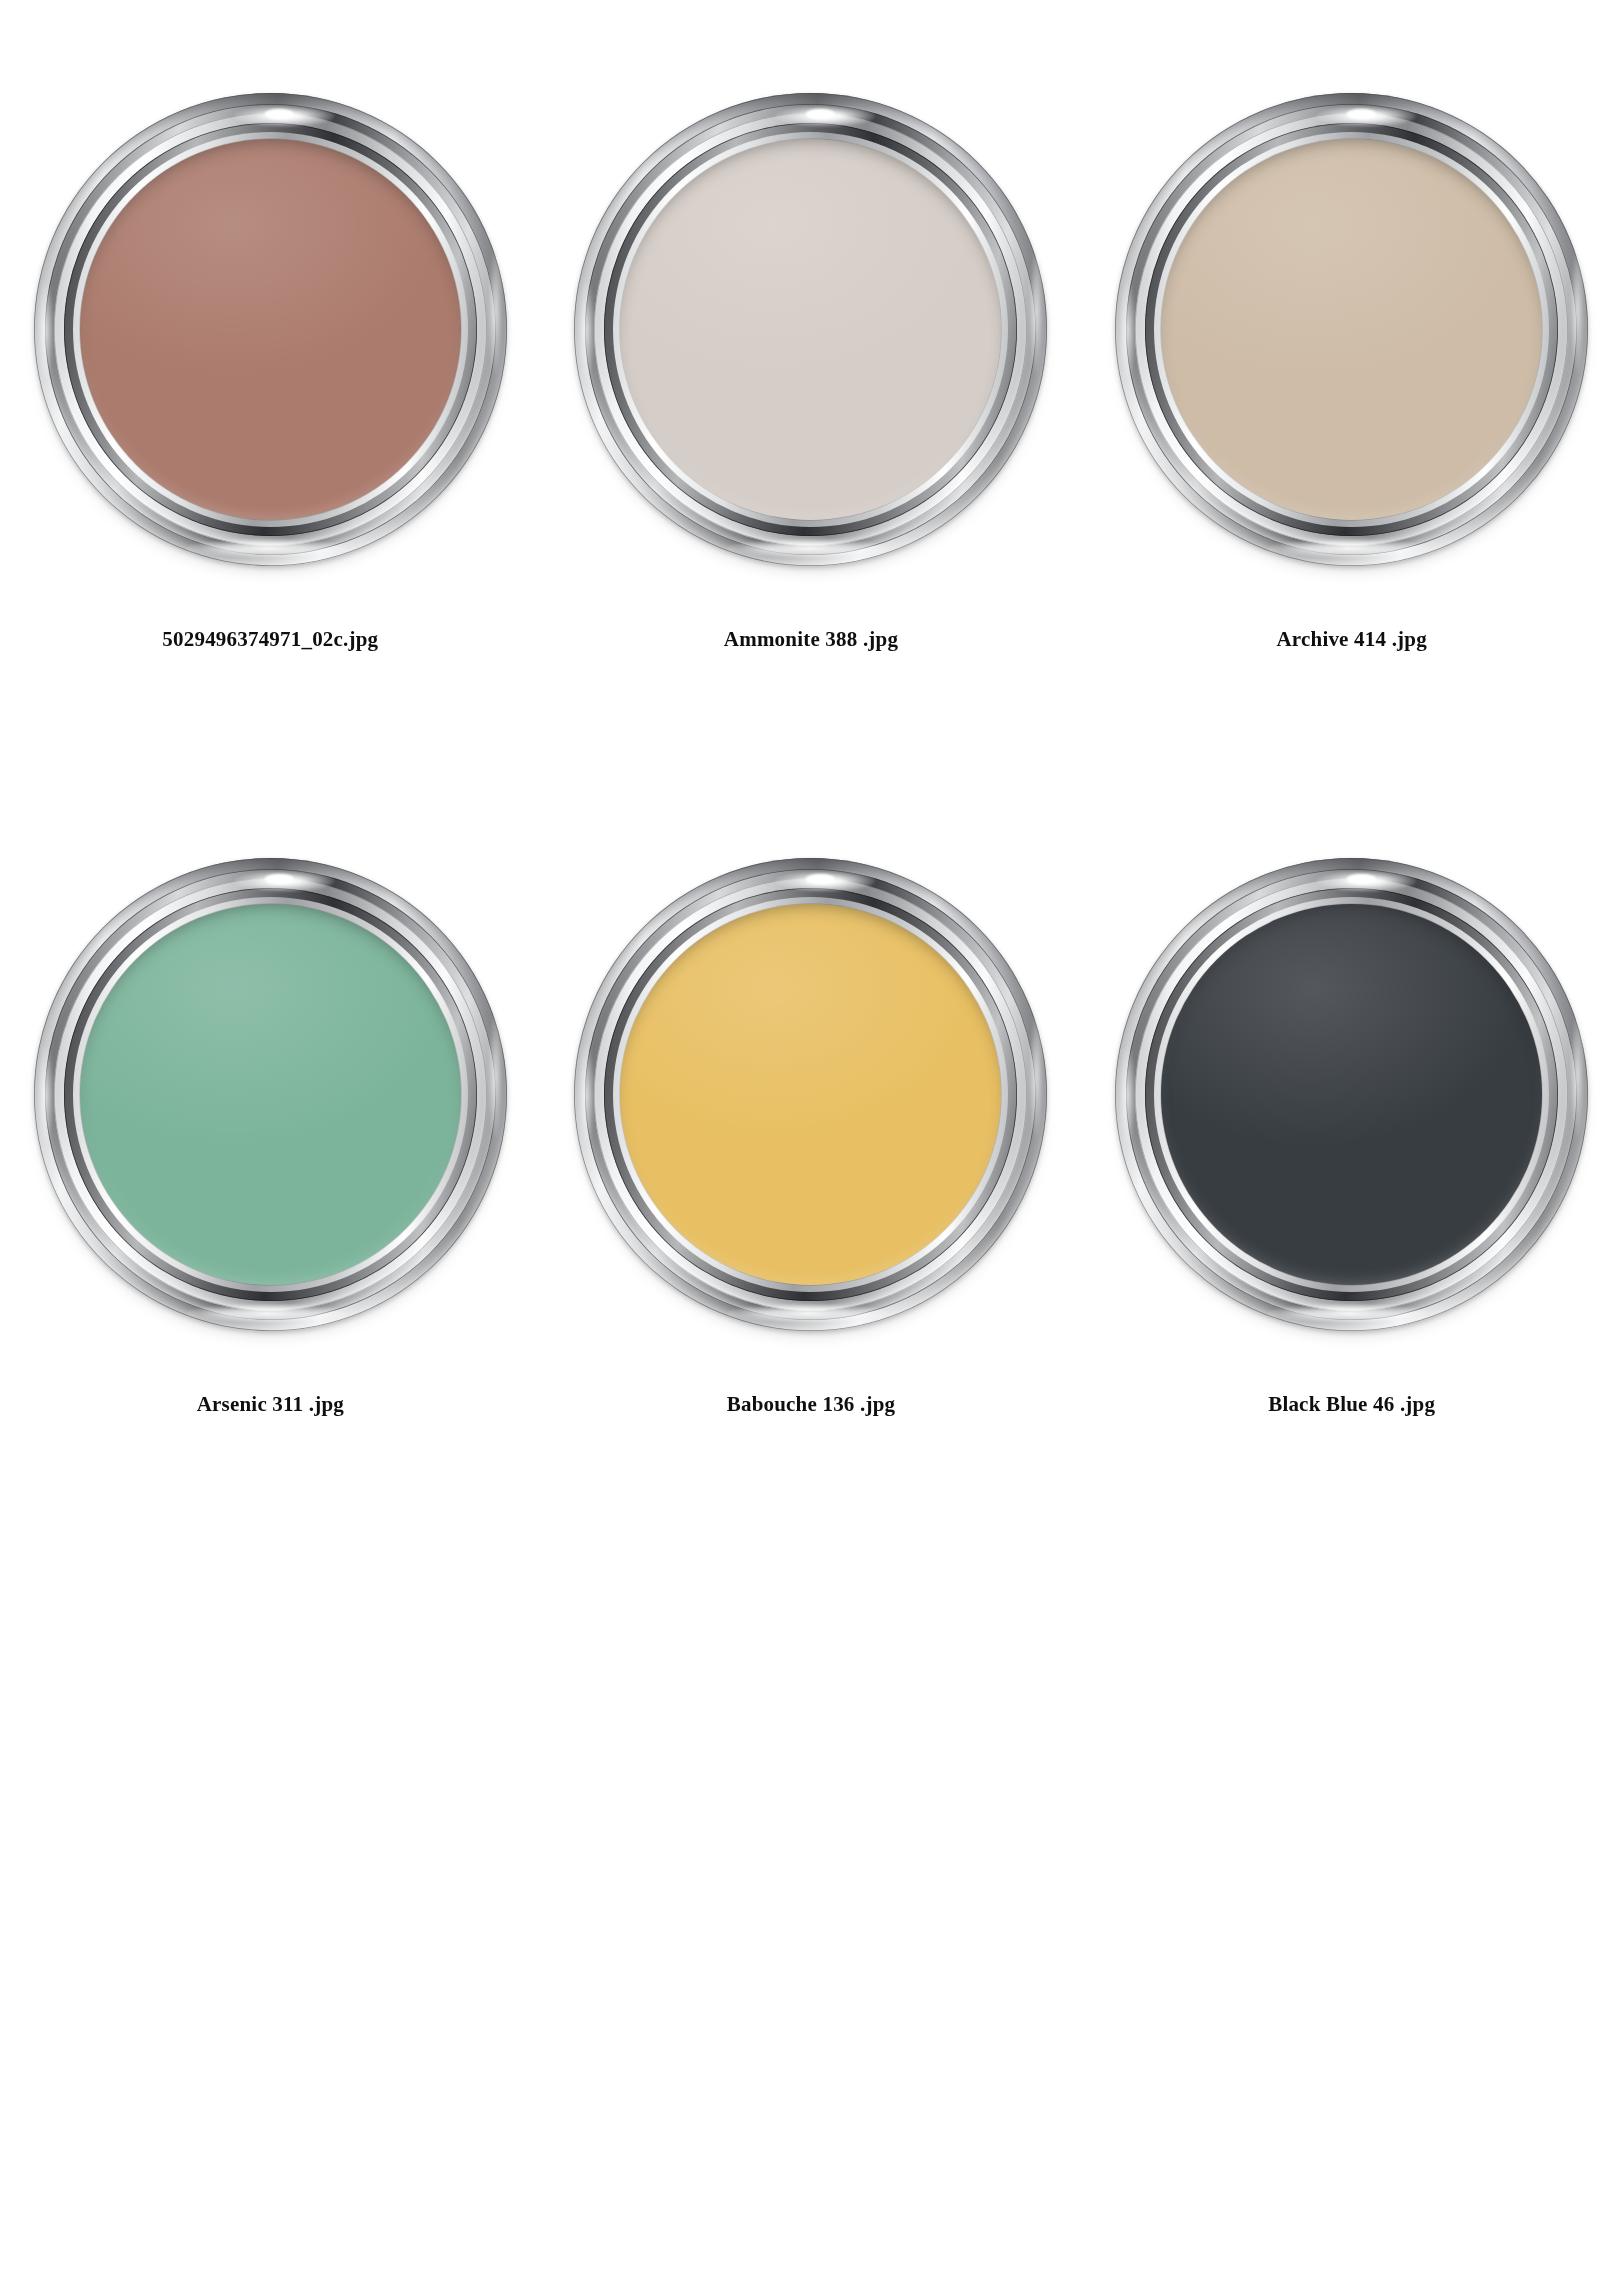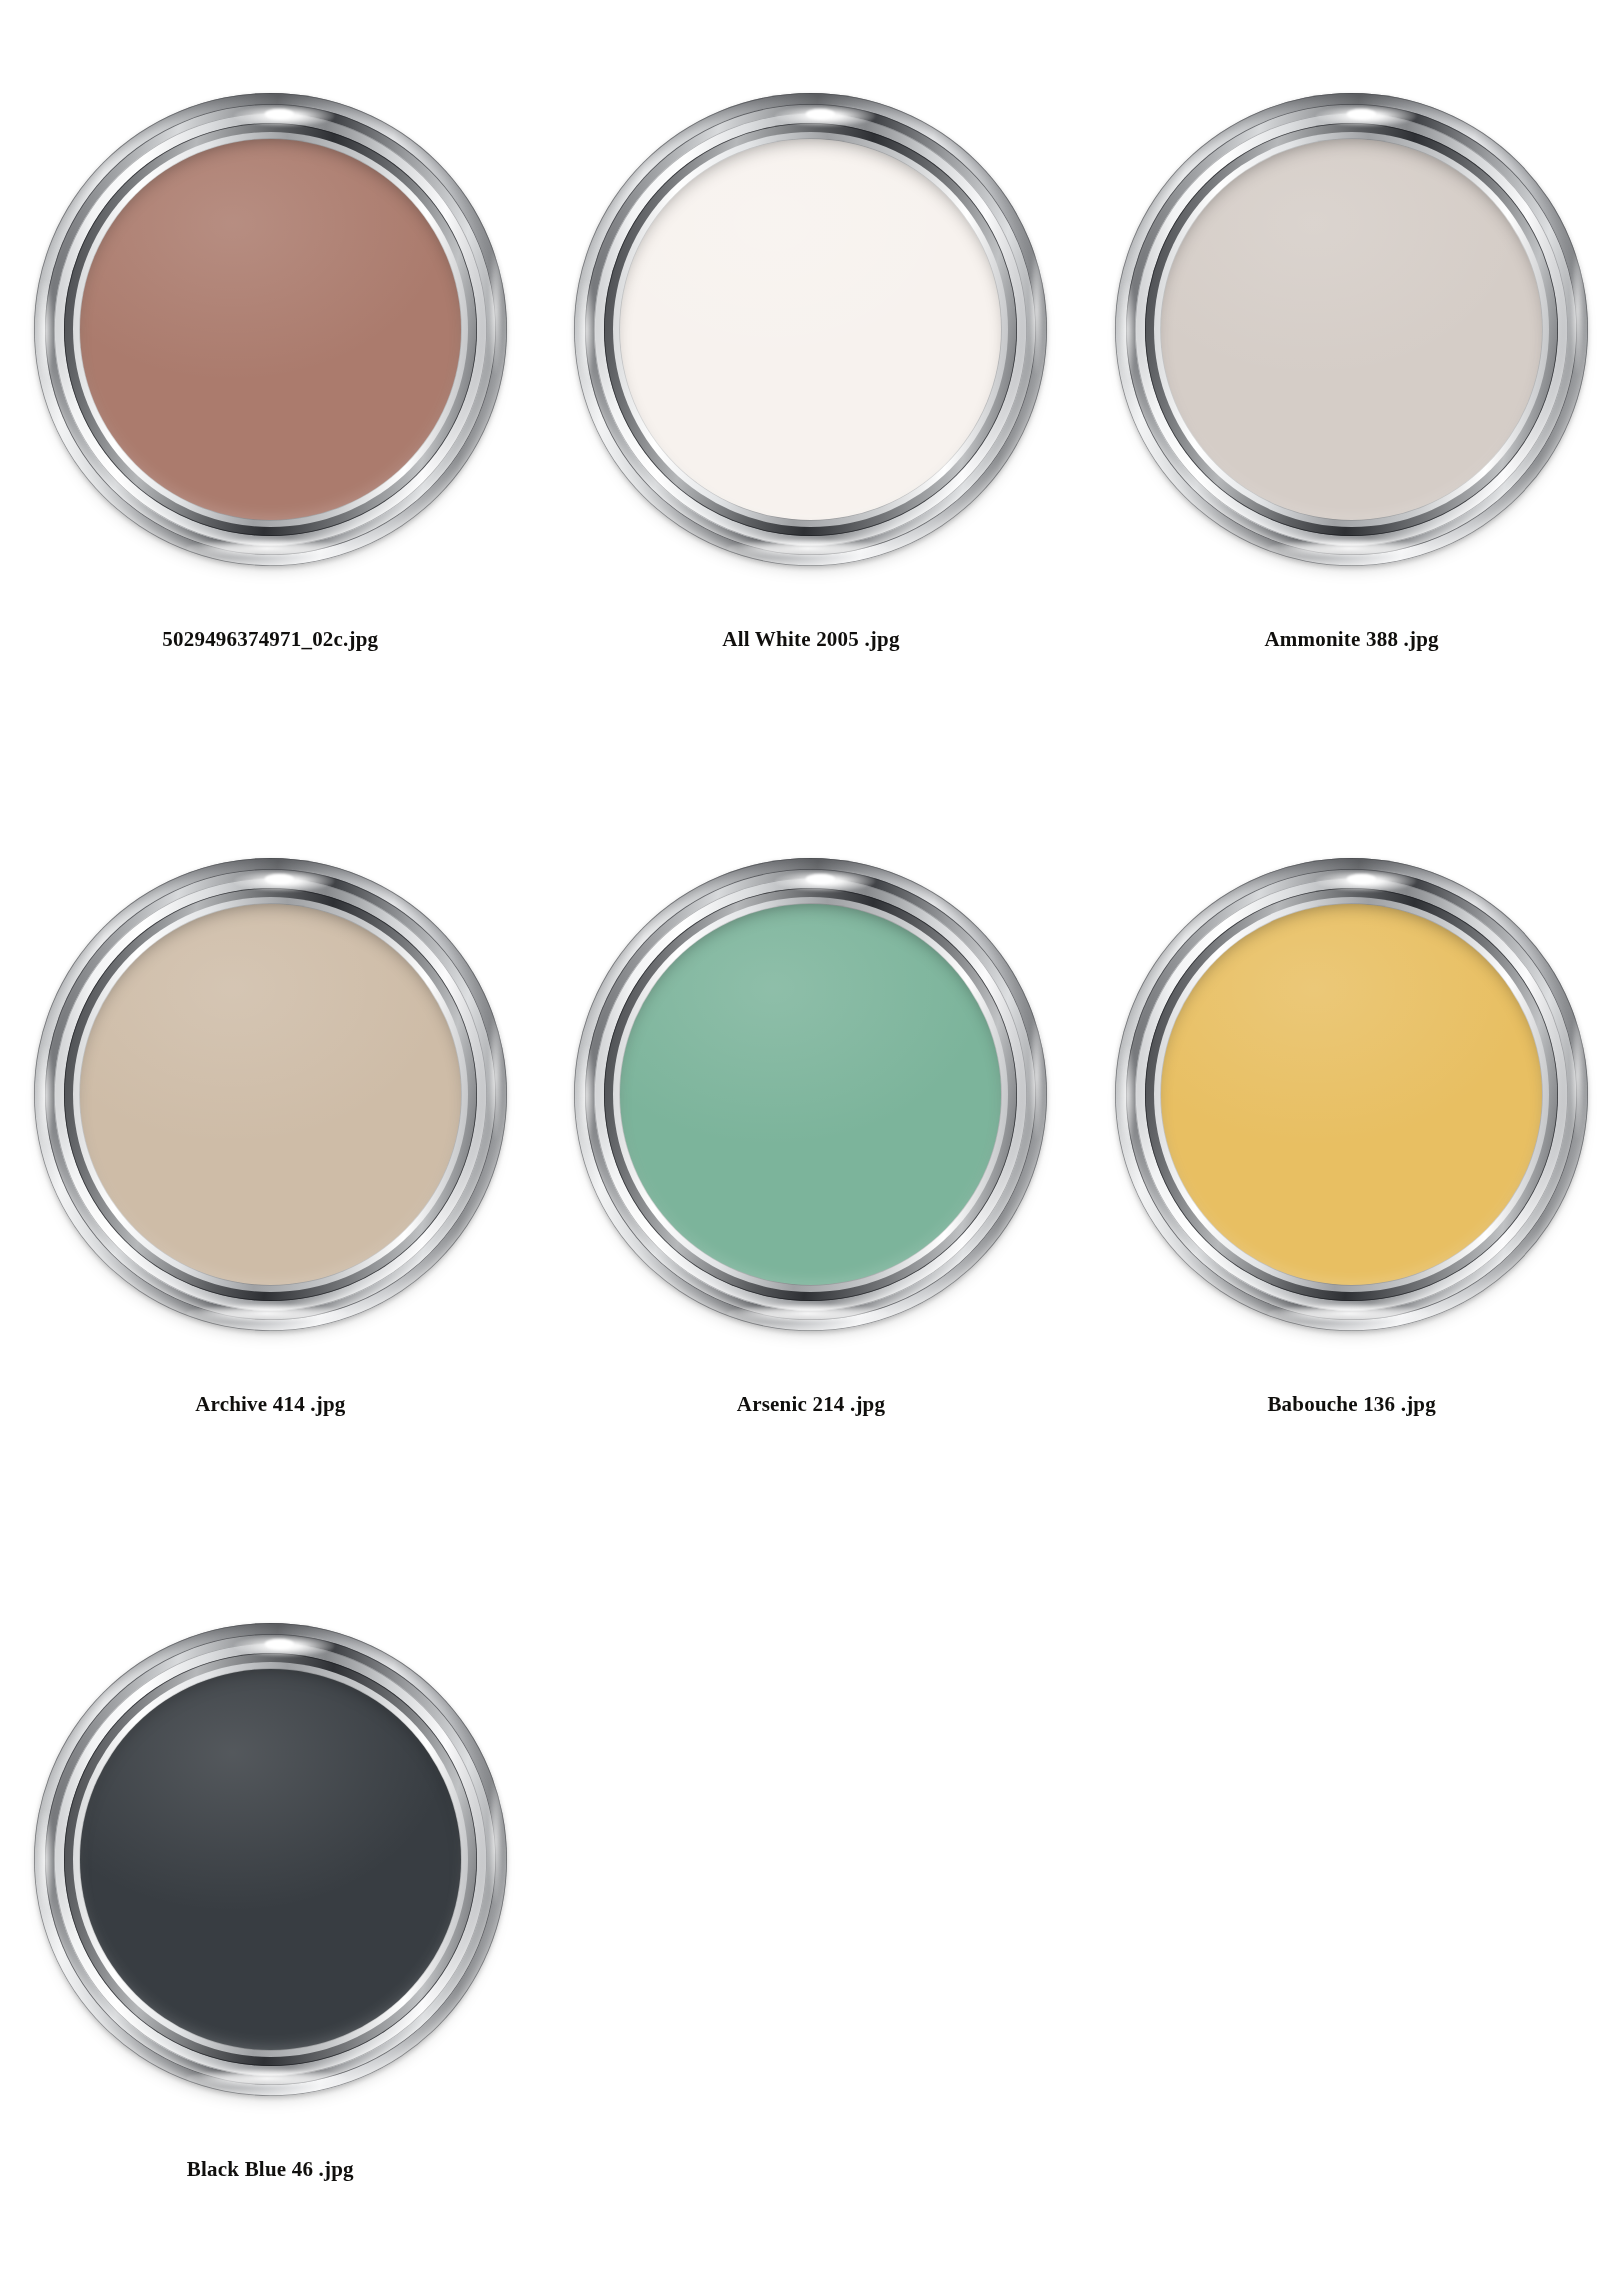--- a/index.html
+++ b/index.html
@@ -281,37 +281,20 @@
         <div class="caption">5029496374971_02c.jpg</div>
       </div>
       <div class="cell">
         <div class="tin-wrap">
           <div class="tin-shadow"></div>
           <div class="ring-outer"></div>
           <div class="ring-g1"></div>
           <div class="ring-g2"></div>
           <div class="ring-g3"></div>
           <div class="ring-g4"></div>
-          <div class="paint" style="--paint: #F7F2EE;"></div>
-          <div class="spec-left"></div>
-          <div class="spec-right"></div>
-          <div class="spec-top"></div>
-          <div class="spec-top-core"></div>
-          <div class="spec-bottom"></div>
-        </div>
-        <div class="caption">All White 2005 .jpg</div>
-      </div>
-      <div class="cell">
-        <div class="tin-wrap">
-          <div class="tin-shadow"></div>
-          <div class="ring-outer"></div>
-          <div class="ring-g1"></div>
-          <div class="ring-g2"></div>
-          <div class="ring-g3"></div>
-          <div class="ring-g4"></div>
           <div class="paint" style="--paint: #D5CDC7;"></div>
           <div class="spec-left"></div>
           <div class="spec-right"></div>
           <div class="spec-top"></div>
           <div class="spec-top-core"></div>
           <div class="spec-bottom"></div>
         </div>
         <div class="caption">Ammonite 388 .jpg</div>
       </div>
       <div class="cell">
@@ -339,21 +322,21 @@
           <div class="ring-g2"></div>
           <div class="ring-g3"></div>
           <div class="ring-g4"></div>
           <div class="paint" style="--paint: #7CB49B;"></div>
           <div class="spec-left"></div>
           <div class="spec-right"></div>
           <div class="spec-top"></div>
           <div class="spec-top-core"></div>
           <div class="spec-bottom"></div>
         </div>
-        <div class="caption">Arsenic 214 .jpg</div>
+        <div class="caption">Arsenic 311 .jpg</div>
       </div>
       <div class="cell">
         <div class="tin-wrap">
           <div class="tin-shadow"></div>
           <div class="ring-outer"></div>
           <div class="ring-g1"></div>
           <div class="ring-g2"></div>
           <div class="ring-g3"></div>
           <div class="ring-g4"></div>
           <div class="paint" style="--paint: #E8BF62;"></div>

